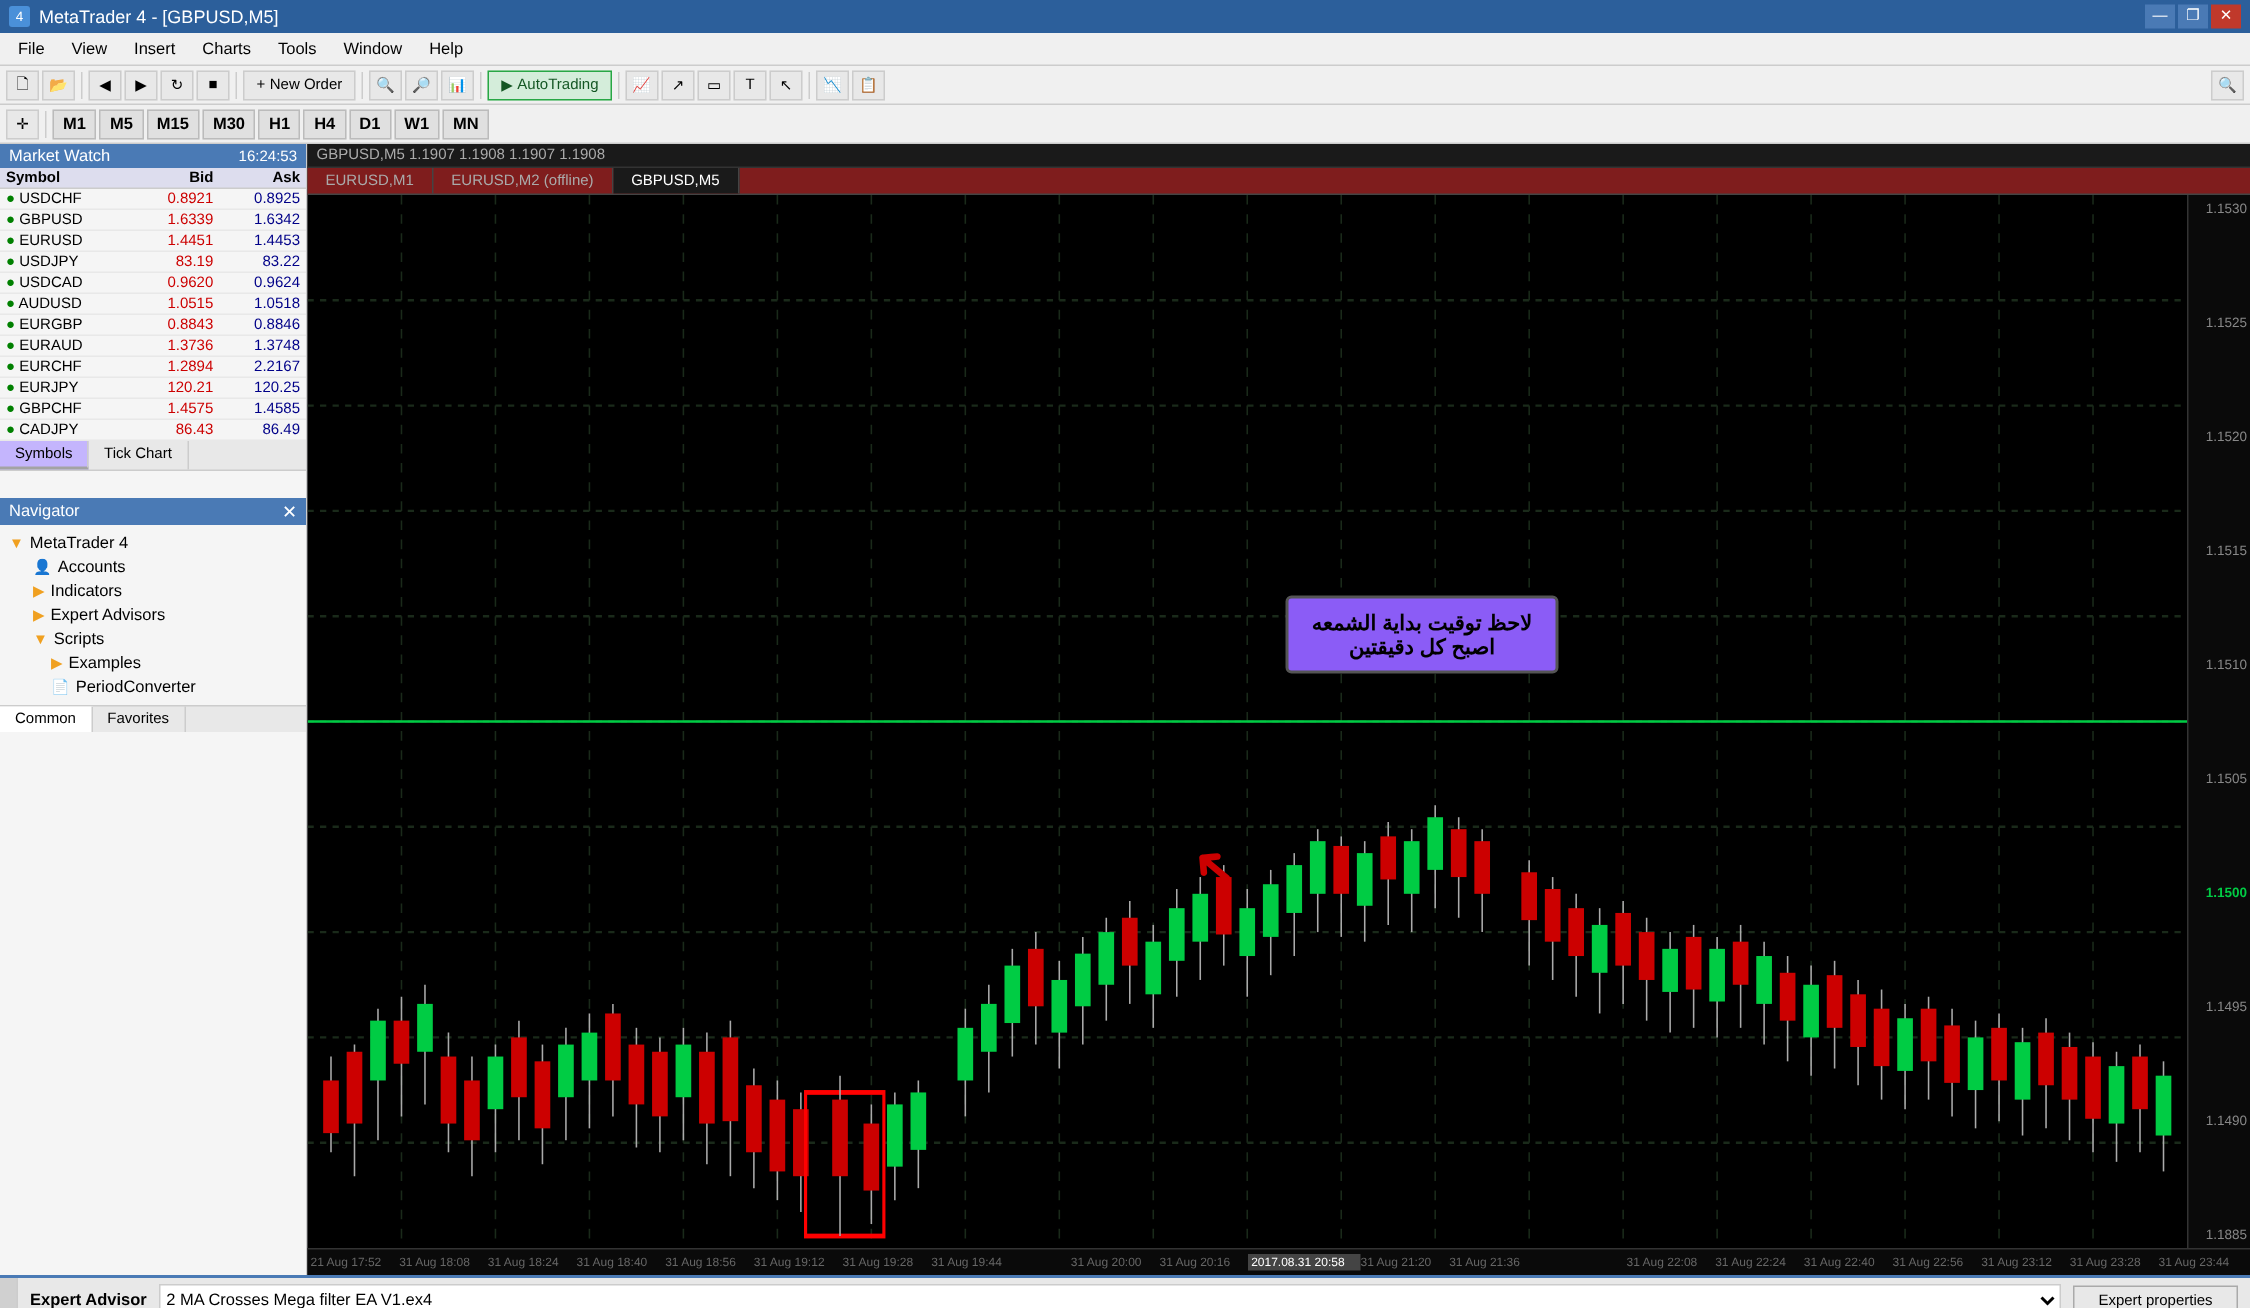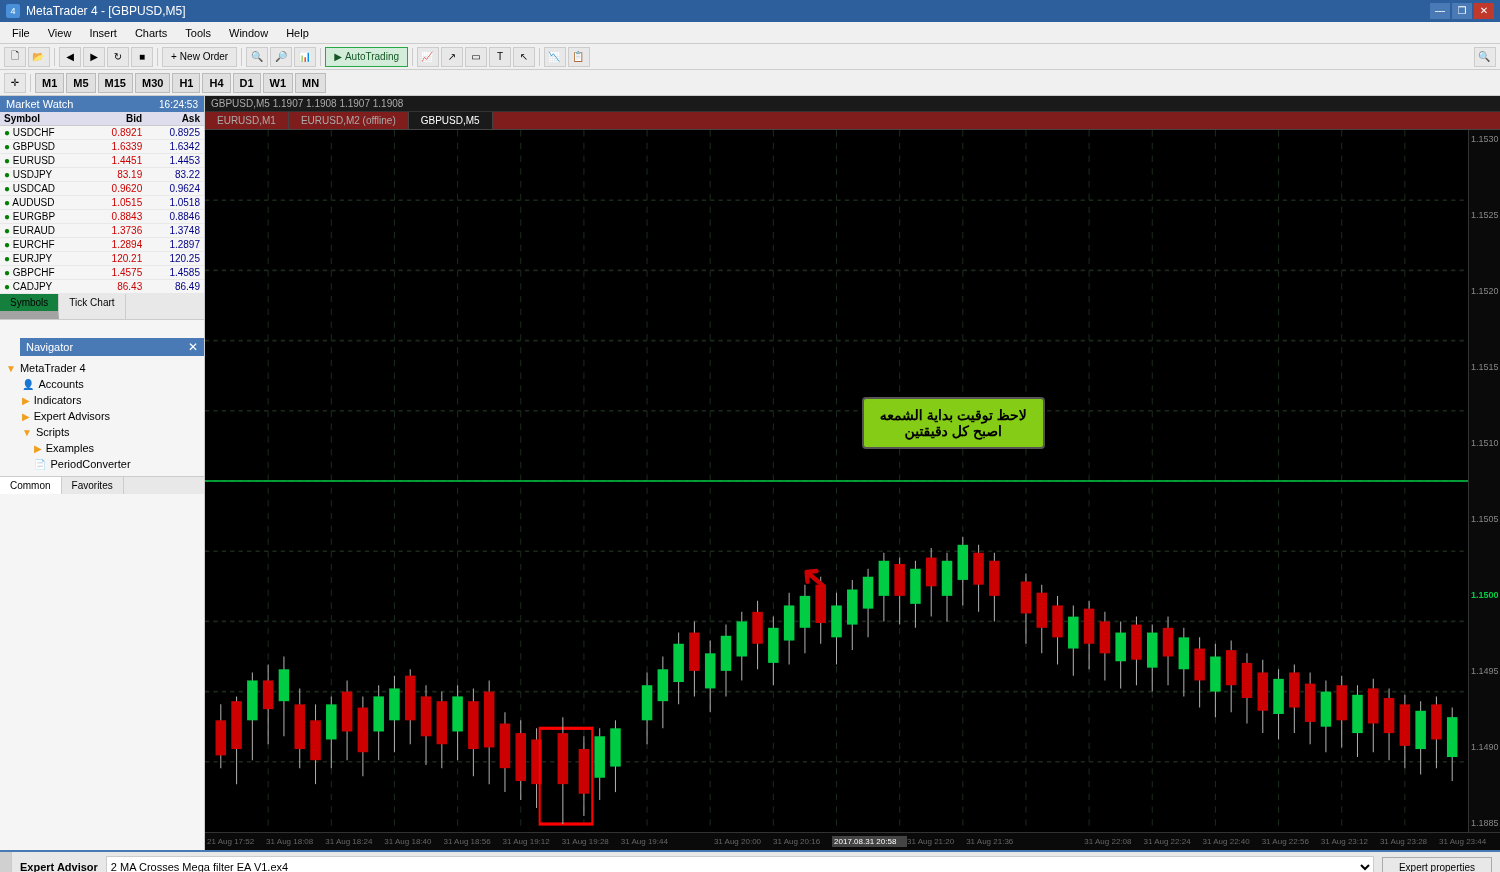--- a/index.html
+++ b/index.html
@@ -45,39 +45,39 @@
     #mw-table tbody tr { border-bottom: 1px solid #e8e8e8; }
     #mw-table tbody td { font-size: 10px; padding: 1px 4px; }
     #mw-table tbody td:first-child { text-align: left; }
     #mw-table tbody td:nth-child(2), #mw-table tbody td:nth-child(3) { text-align: right; }
     .bid-cell { color: #c00; }
     .ask-cell { color: #008; }
 
     
     #mw-tabs { display: flex; border-bottom: 1px solid #ccc; background: #e8e8e8; }
     .mw-tab { padding: 3px 10px; font-size: 10px; cursor: pointer; border-right: 1px solid #ccc; }
-    .mw-tab.active { background: #15803d; border-bottom: 8px solid #a3a3a3; }
+    .mw-tab.active { background: #c4b5fd; border-bottom: 2px solid #a3a3a3; }
 
     
     #navigator { flex: 1; overflow: auto; }
-    #navigator-header { background: #4a7ab5; color: #fff; padding: 2px 6px; font-size: 11px; display: flex; justify-content: space-between; align-items: center; margin-left: 20px; }
+    #navigator-header { background: #4a7ab5; color: #fff; padding: 2px 6px; font-size: 11px; display: flex; justify-content: space-between; align-items: center; }
     .nav-close-btn { cursor: pointer; font-size: 12px; }
     .nav-tree { padding: 4px 0; }
     .nav-item { display: flex; align-items: center; gap: 4px; padding: 2px 6px; cursor: pointer; font-size: 11px; }
     .nav-icon { font-size: 10px; }
     .folder-icon { color: #f0a020; }
     .item-icon { color: #4a7ab5; }
 
     
     #chart-area { flex: 1; display: flex; flex-direction: column; background: #000; }
     #chart-header { background: #1a1a1a; color: #aaa; padding: 2px 6px; font-size: 10px; border-bottom: 1px solid #333; }
     #chart-tabs { background: #7f1d1d; display: flex; border-bottom: 1px solid #444; }
     .chart-tab { padding: 3px 12px; font-size: 10px; color: #aaa; cursor: pointer; border-right: 1px solid #444; }
     .chart-tab.active { background: #1a1a1a; color: #fff; }
-    #chart-yaxis { width: 32px; background: #0a0a0a; border-left: 1px solid #333; display: flex; flex-direction: column; justify-content: space-between; padding: 4px 2px; }
+    #chart-yaxis { width: 42px; background: #0a0a0a; border-left: 1px solid #333; display: flex; flex-direction: column; justify-content: space-between; padding: 4px 2px; }
     .price-label { font-size: 9px; color: #888; text-align: right; }
     #chart-xaxis { height: 18px; background: #0a0a0a; border-top: 1px solid #333; display: flex; align-items: center; padding: 0 4px; }
     .time-label { font-size: 8px; color: #666; white-space: nowrap; }
     #chart-row { display: flex; flex: 1; overflow: hidden; }
     #chart-main { flex: 1; position: relative; }
 
     
     #candles-svg { width: 100%; height: 100%; }
 
     
@@ -247,21 +247,21 @@
       <span style="color:green">●</span> EURAUD
     </td>
     <td class="bid-cell">1.3736</td>
     <td class="ask-cell">1.3748</td>
   </tr>
             <tr>
     <td>
       <span style="color:green">●</span> EURCHF
     </td>
     <td class="bid-cell">1.2894</td>
-    <td class="ask-cell">1.2897</td>
+    <td class="ask-cell">2.2167</td>
   </tr>
             <tr>
     <td>
       <span style="color:green">●</span> EURJPY
     </td>
     <td class="bid-cell">120.21</td>
     <td class="ask-cell">120.25</td>
   </tr>
             <tr>
     <td>
@@ -602,21 +602,21 @@
           <line x1="1155" y1="358" x2="1155" y2="404" stroke="#aaa" stroke-width="1"></line>
           <rect x="1150" y="364" width="10" height="24" fill="#00cc44"></rect>
 
           <line x1="1170" y1="355" x2="1170" y2="400" stroke="#aaa" stroke-width="1"></line>
           <rect x="1165" y="360" width="10" height="22" fill="#cc0000"></rect>
 
           <line x1="1185" y1="362" x2="1185" y2="408" stroke="#aaa" stroke-width="1"></line>
           <rect x="1180" y="368" width="10" height="25" fill="#00cc44"></rect>
         </svg>
 
-        <div class="annotation-box" style="position:absolute;top:38%;left:52%;background:#84cc16;border:2px solid #555;padding:8px 16px;text-align:center;font-size:14px;font-weight:bold;direction:rtl;z-index:10;">
+        <div class="annotation-box" style="position:absolute;top:38%;left:52%;background:#8b5cf6;border:2px solid #555;padding:8px 16px;text-align:center;font-size:14px;font-weight:bold;direction:rtl;z-index:10;">
           <div>لاحظ توقيت بداية الشمعه</div>
           <div>اصبح كل دقيقتين</div>
         </div>
 
         <div style="position:absolute;top:61%;left:47%;font-size:36px;color:#cc0000;transform:rotate(220deg);z-index:10;">➜</div>
 
       </div>
 
       <div id="chart-yaxis">
         <span class="price-label">1.1530</span>

